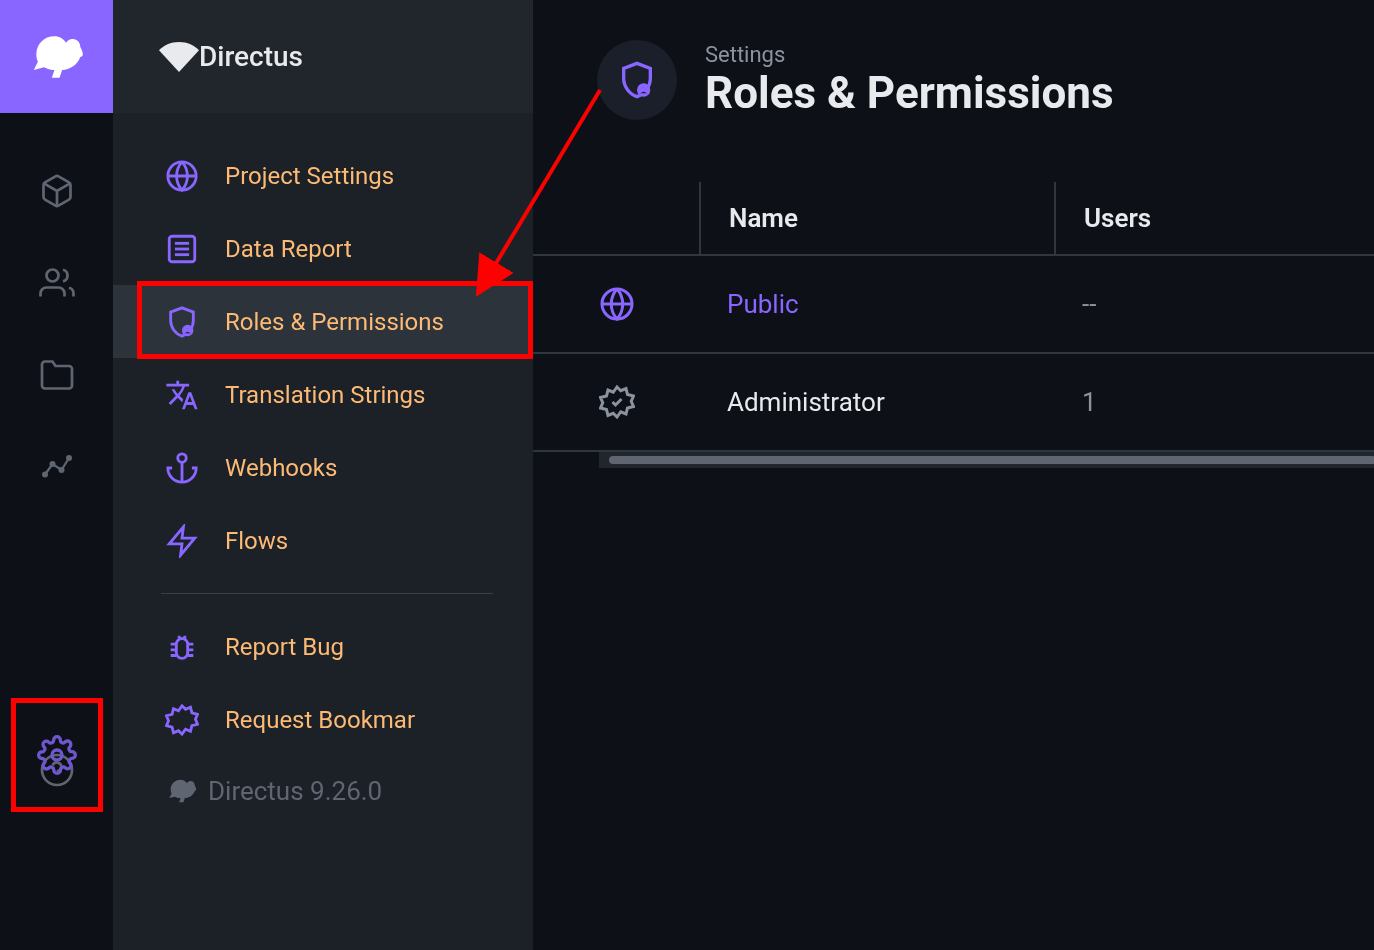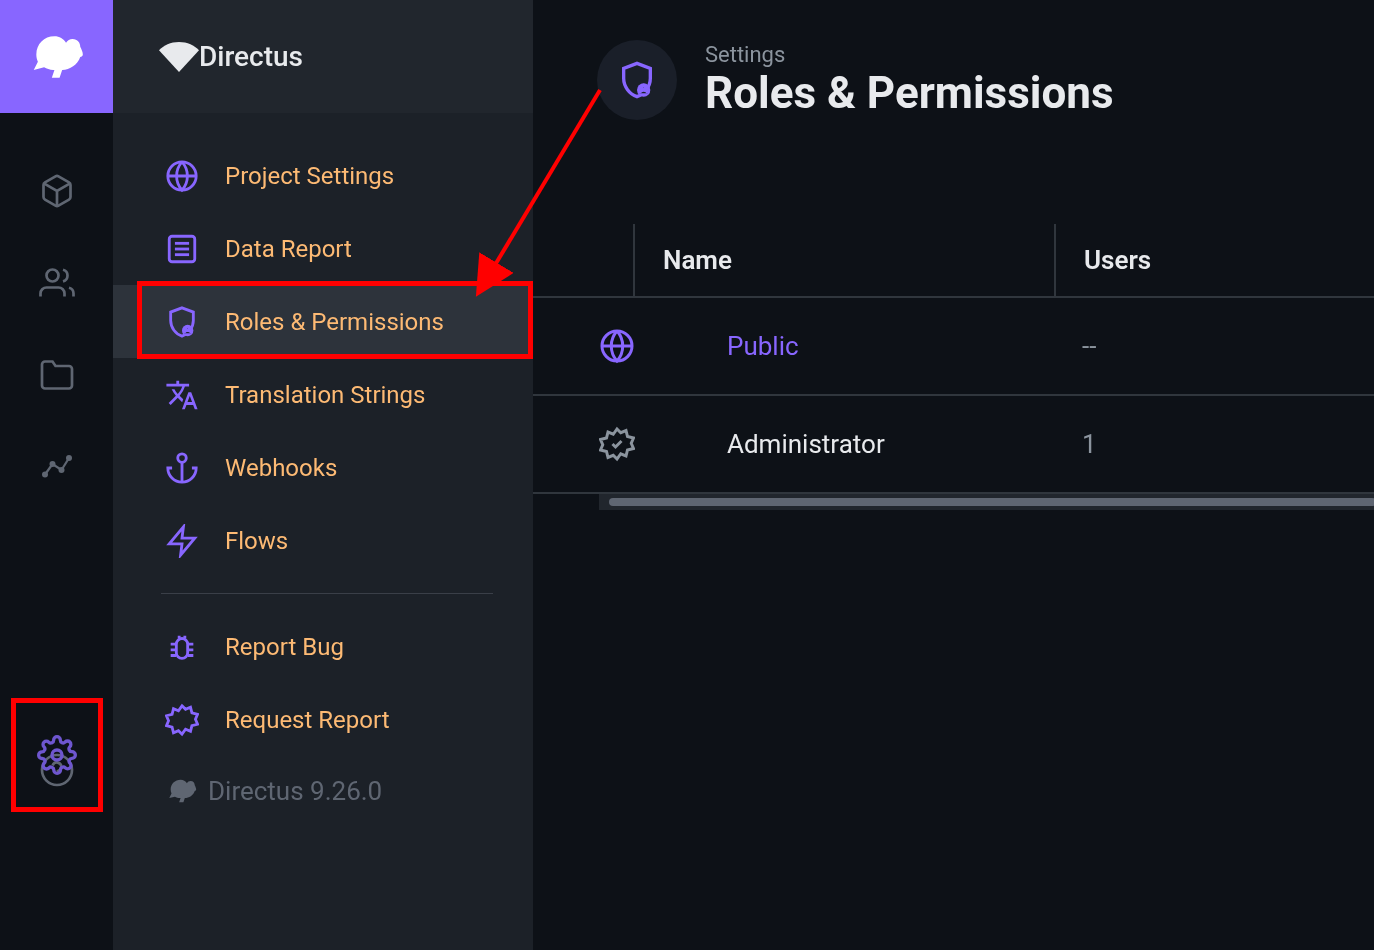--- a/index.html
+++ b/index.html
@@ -167,21 +167,20 @@
   top: 80px;
   pointer-events: none;
   z-index: 10;
 }
 .main {
   flex: 1;
   background: #0d1117;
   display: flex;
   flex-direction: column;
   padding-top: 40px;
-  gap: 42px;
 }
 .page-header {
   display: flex;
   align-items: center;
   gap: 28px;
   padding-left: 64px;
 }
 .header-icon-circle {
   width: 80px;
   height: 80px;
@@ -211,20 +210,21 @@
   color: #e8eaed;
 }
 .table {
   margin-top: 62px;
 }
 .table-header {
   display: flex;
   height: 74px;
   align-items: center;
   border-bottom: 2px solid #30363d;
+  padding-left: 66px;
 }
 .col-spacer { width: 100px; }
 .col-name { flex: 1; font-size: 26px; font-weight: 600; color: #e8eaed; border-left: 2px solid #30363d; padding-left: 28px; height: 100%; display: flex; align-items: center; }
 .col-users { width: 320px; font-size: 26px; font-weight: 600; color: #e8eaed; border-left: 2px solid #30363d; padding-left: 28px; height: 100%; display: flex; align-items: center; }
 .table-row {
   display: flex;
   height: 98px;
   align-items: center;
   border-bottom: 2px solid #30363d;
   padding-left: 66px;
@@ -392,21 +392,21 @@
           </svg>
       </div>
       <span class="nav-label">Report Bug</span>
     </div>
     <div class="nav-item">
       <div class="nav-icon">
         <svg viewBox="0 0 24 24" fill="none" stroke="currentColor" stroke-width="2">
             <path d="M12 2l2.5 2.5L18 3l1 4 4 1-1.5 3.5L23 15l-4 1-1 4-3.5-1.5L12 22l-2.5-2.5L6 21l-1-4-4-1 1.5-3.5L1 9l4-1 1-4 3.5 1.5L12 2z"></path>
           </svg>
       </div>
-      <span class="nav-label">Request Report</span>
+      <span class="nav-label">Request Bookmar</span>
     </div>
 
     <div class="version-row">
       <div class="version-icon">
         <svg viewBox="0 0 24 24" fill="currentColor">
             <path d="M21 8c0-1.5-1-3-3-3-1 0-2 .5-2.5 1.5C14.5 5 13 4 11 4 7 4 4 7 4 11c0 1 .2 2 .6 2.8L3 17l4-1c1 .6 2.2 1 3.5 1h.5l-1 3h3l1-3c3 0 6-2 7-5 .5 0 1-.5 1-1 0-1-.5-2-1-3z"></path>
           </svg>
       </div>
       <span class="version-label">Directus 9.26.0</span>
     </div>

